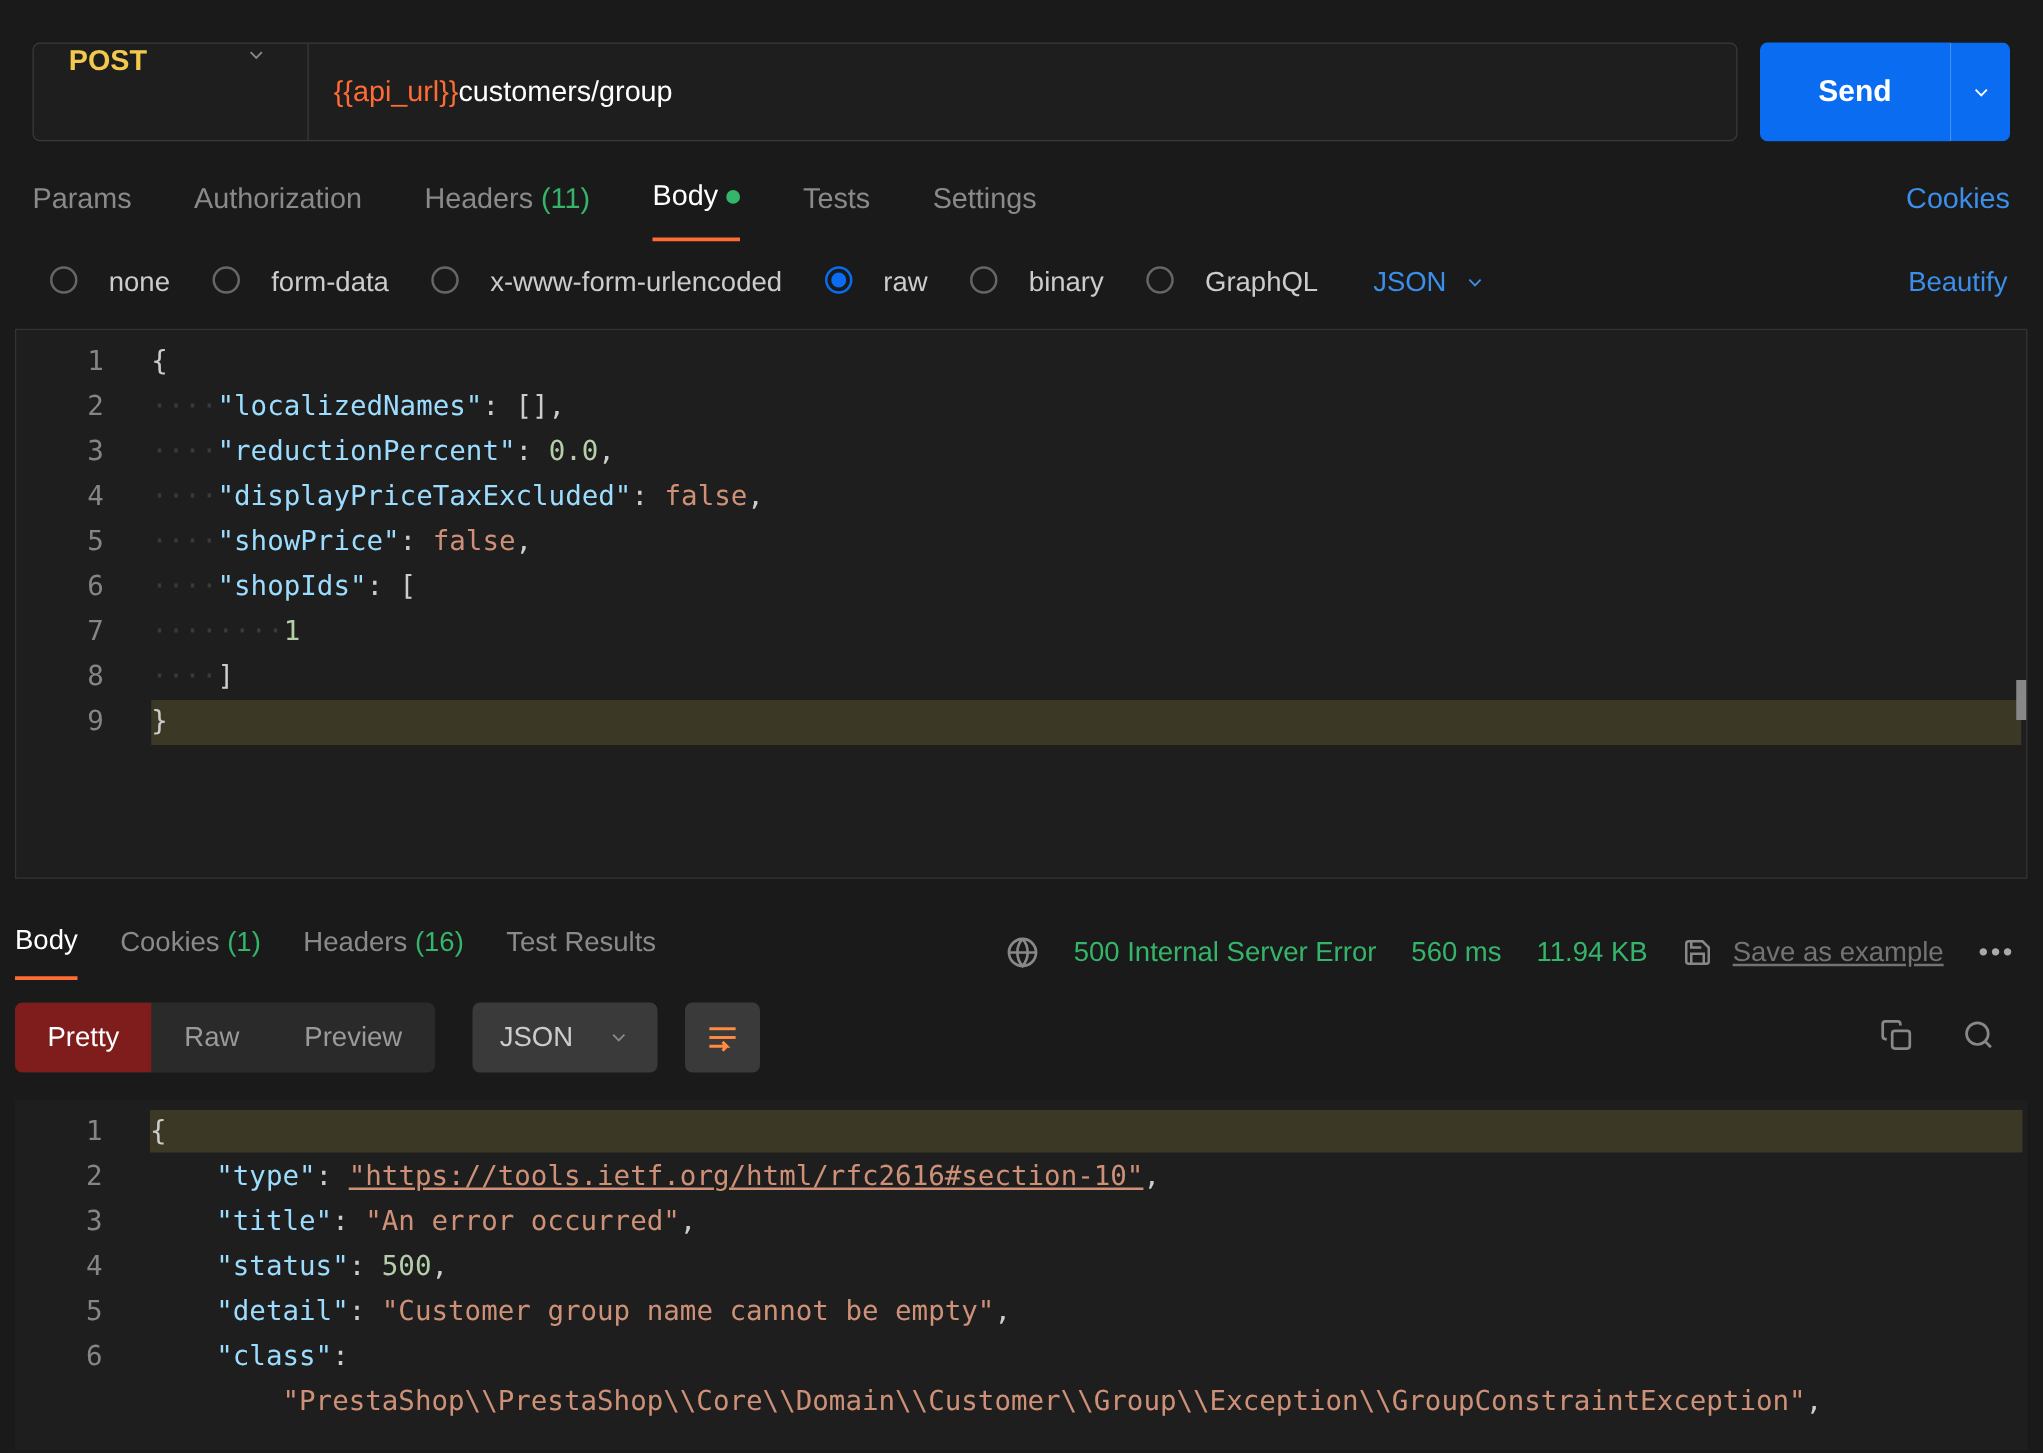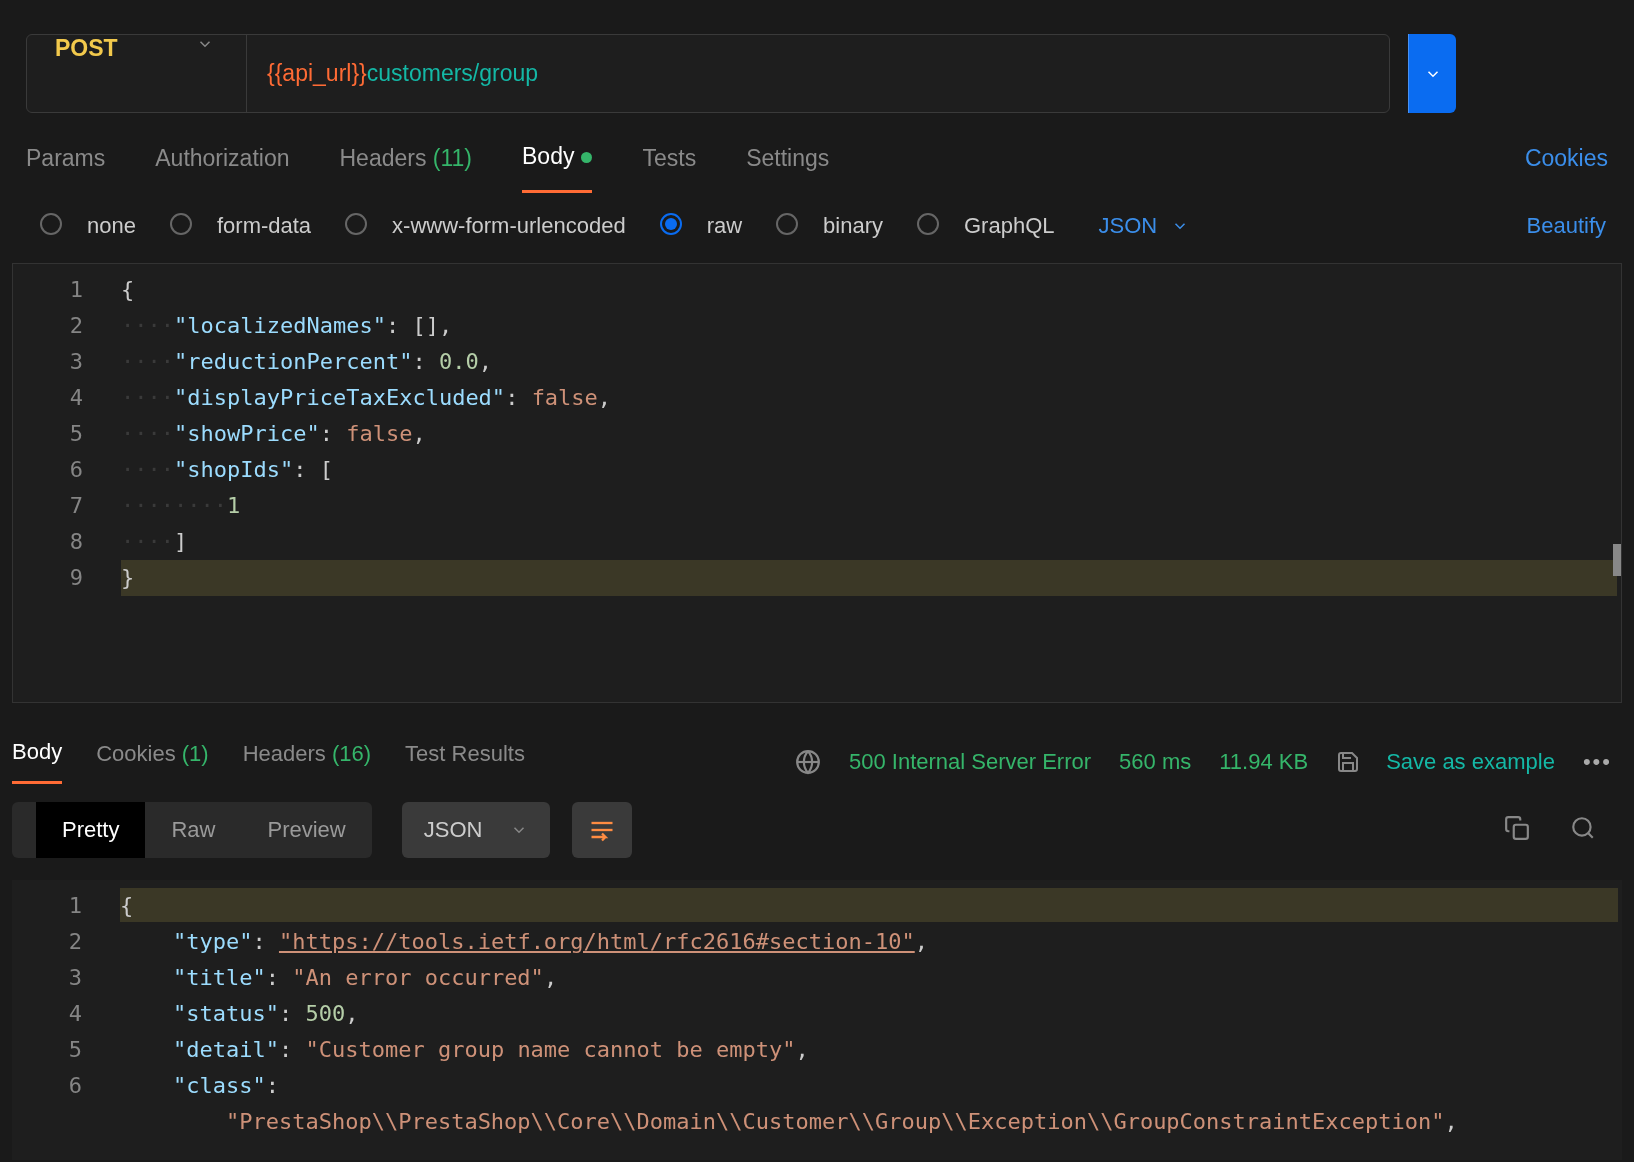--- a/index.html
+++ b/index.html
@@ -5,21 +5,21 @@
 * { margin:0; padding:0; box-sizing:border-box; }
 body { width:1634px; height:1162px; background:#1a1a1a; font-family:-apple-system,BlinkMacSystemFont,"Segoe UI",sans-serif; color:#ccc; overflow:hidden; }
 
 .req-bar { display:flex; gap:18px; padding:34px 26px 0 26px; align-items:stretch; }
 .method-url { flex:1; display:flex; border:1px solid #3a3a3a; border-radius:6px; background:#1e1e1e; height:79px; }
 .method { width:220px; display:flex; justify-content:space-between; padding:0 32px 0 28px; border-right:1px solid #3a3a3a; cursor:pointer; }
 .method-label { color:#f2c94c; font-weight:600; font-size:23px; }
 .chevron { width:18px; height:18px; }
 .url { flex:1; display:flex; align-items:center; padding:0 20px; font-size:23px; }
 .url-var { color:#ff6b35; }
-.url-path { color:#14b8a6; }
+.url-path { color:#ffffff; }
 .send { display:flex; width:200px; height:79px; }
 .send-btn { flex:1; background:#0a6cf1; color:#fff; border:none; font-size:24px; font-weight:600; border-radius:6px 0 0 6px; cursor:pointer; }
 .send-drop { width:48px; background:#0a6cf1; border:none; border-left:1px solid rgba(255,255,255,.25); border-radius:0 6px 6px 0; cursor:pointer; display:flex; align-items:center; justify-content:center; }
 
 .tabs { display:flex; align-items:center; padding:30px 26px 0 26px; gap:50px; font-size:23px; color:#8a8a8a; }
 .tab { cursor:pointer; padding-bottom:20px; }
 .tab.active { color:#fff; border-bottom:3px solid #ff6b35; }
 .tab .count { color:#35b56a; }
 .tab .dot { display:inline-block; width:11px; height:11px; background:#35b56a; border-radius:50%; margin-left:7px; vertical-align:middle; }
 .tabs .cookies-link { margin-left:auto; color:#3b8eea; }
@@ -44,27 +44,27 @@
 .scroll-ind { position:absolute; right:0; top:280px; width:8px; height:32px; background:#888; }
 
 .resp-tabs { display:flex; align-items:center; padding:36px 22px 0 12px; gap:34px; font-size:22px; color:#8a8a8a; }
 .resp-tab { cursor:pointer; padding:0 0 16px 0; }
 .resp-tab.active { color:#fff; border-bottom:3px solid #ff6b35; }
 .resp-tab .count { color:#35b56a; }
 .status { margin-left:auto; display:flex; align-items:center; gap:28px; }
 .status .globe { width:26px; height:26px; }
 .st-err { color:#35b56a; }
 .st-time,.st-size { color:#35b56a; }
-.save-ex { display:flex; align-items:center; gap:26px; color:#14b8a6; cursor:pointer; }
+.save-ex { display:flex; align-items:center; gap:16px; color:#737373; cursor:pointer;text-decoration:underline; }
 .more { color:#aaa; cursor:pointer; letter-spacing:2px; font-size:22px; }
 
 .view-row { display:flex; align-items:center; gap:16px; padding:18px 22px 0 12px; }
 .view-tabs { display:flex; background:#2a2a2a; border-radius:6px; overflow:hidden; }
 .view-tab { padding:15px 26px; font-size:22px; color:#9a9a9a; cursor:pointer; }
-.view-tab.active { background:#000000; color:#fff;margin-left:24px; }
+.view-tab.active { background:#7f1d1d; color:#fff; }
 .json-dd2 { display:flex; align-items:center; gap:28px; background:#3a3a3a; padding:15px 22px; border-radius:6px; color:#ccc; cursor:pointer; font-size:22px; margin-left:14px; }
 .wrap-btn { width:60px; height:56px; background:#3a3a3a; border-radius:6px; display:flex; align-items:center; justify-content:center; cursor:pointer; margin-left:6px; }
 .vr-icons { margin-left:auto; display:flex; gap:40px; color:#aaa; padding-right:16px; }
 .vr-icons span { cursor:pointer; }
 
 .resp-editor { margin:22px 12px 0 12px; background:#1e1e1e; height:280px; position:relative; font-family:Menlo,Consolas,monospace; font-size:22px; }
 .resp-editor .gutter { top:8px; }
 .resp-editor .code { top:8px; }
 .rcode .str { color:#ce9178; }
 .rcode .key { color:#9cdcfe; }
@@ -85,20 +85,21 @@
       <svg class="chevron" viewBox="0 0 24 24">
           <polyline points="6 9 12 15 18 9"></polyline>
         </svg>
     </div>
     <div class="url">
       <span class="url-var">{{api_url}}</span>
         <span class="url-path">customers/group</span>
     </div>
   </div>
   <div class="send">
+    <button class="send-btn">Send</button>
     <button class="send-drop">
       <svg class="chevron" viewBox="0 0 24 24" style="stroke:#fff">
           <polyline points="6 9 12 15 18 9"></polyline>
         </svg>
     </button>
   </div>
 </div>
 
 <div class="tabs">
   <span class="tab">Params</span>

